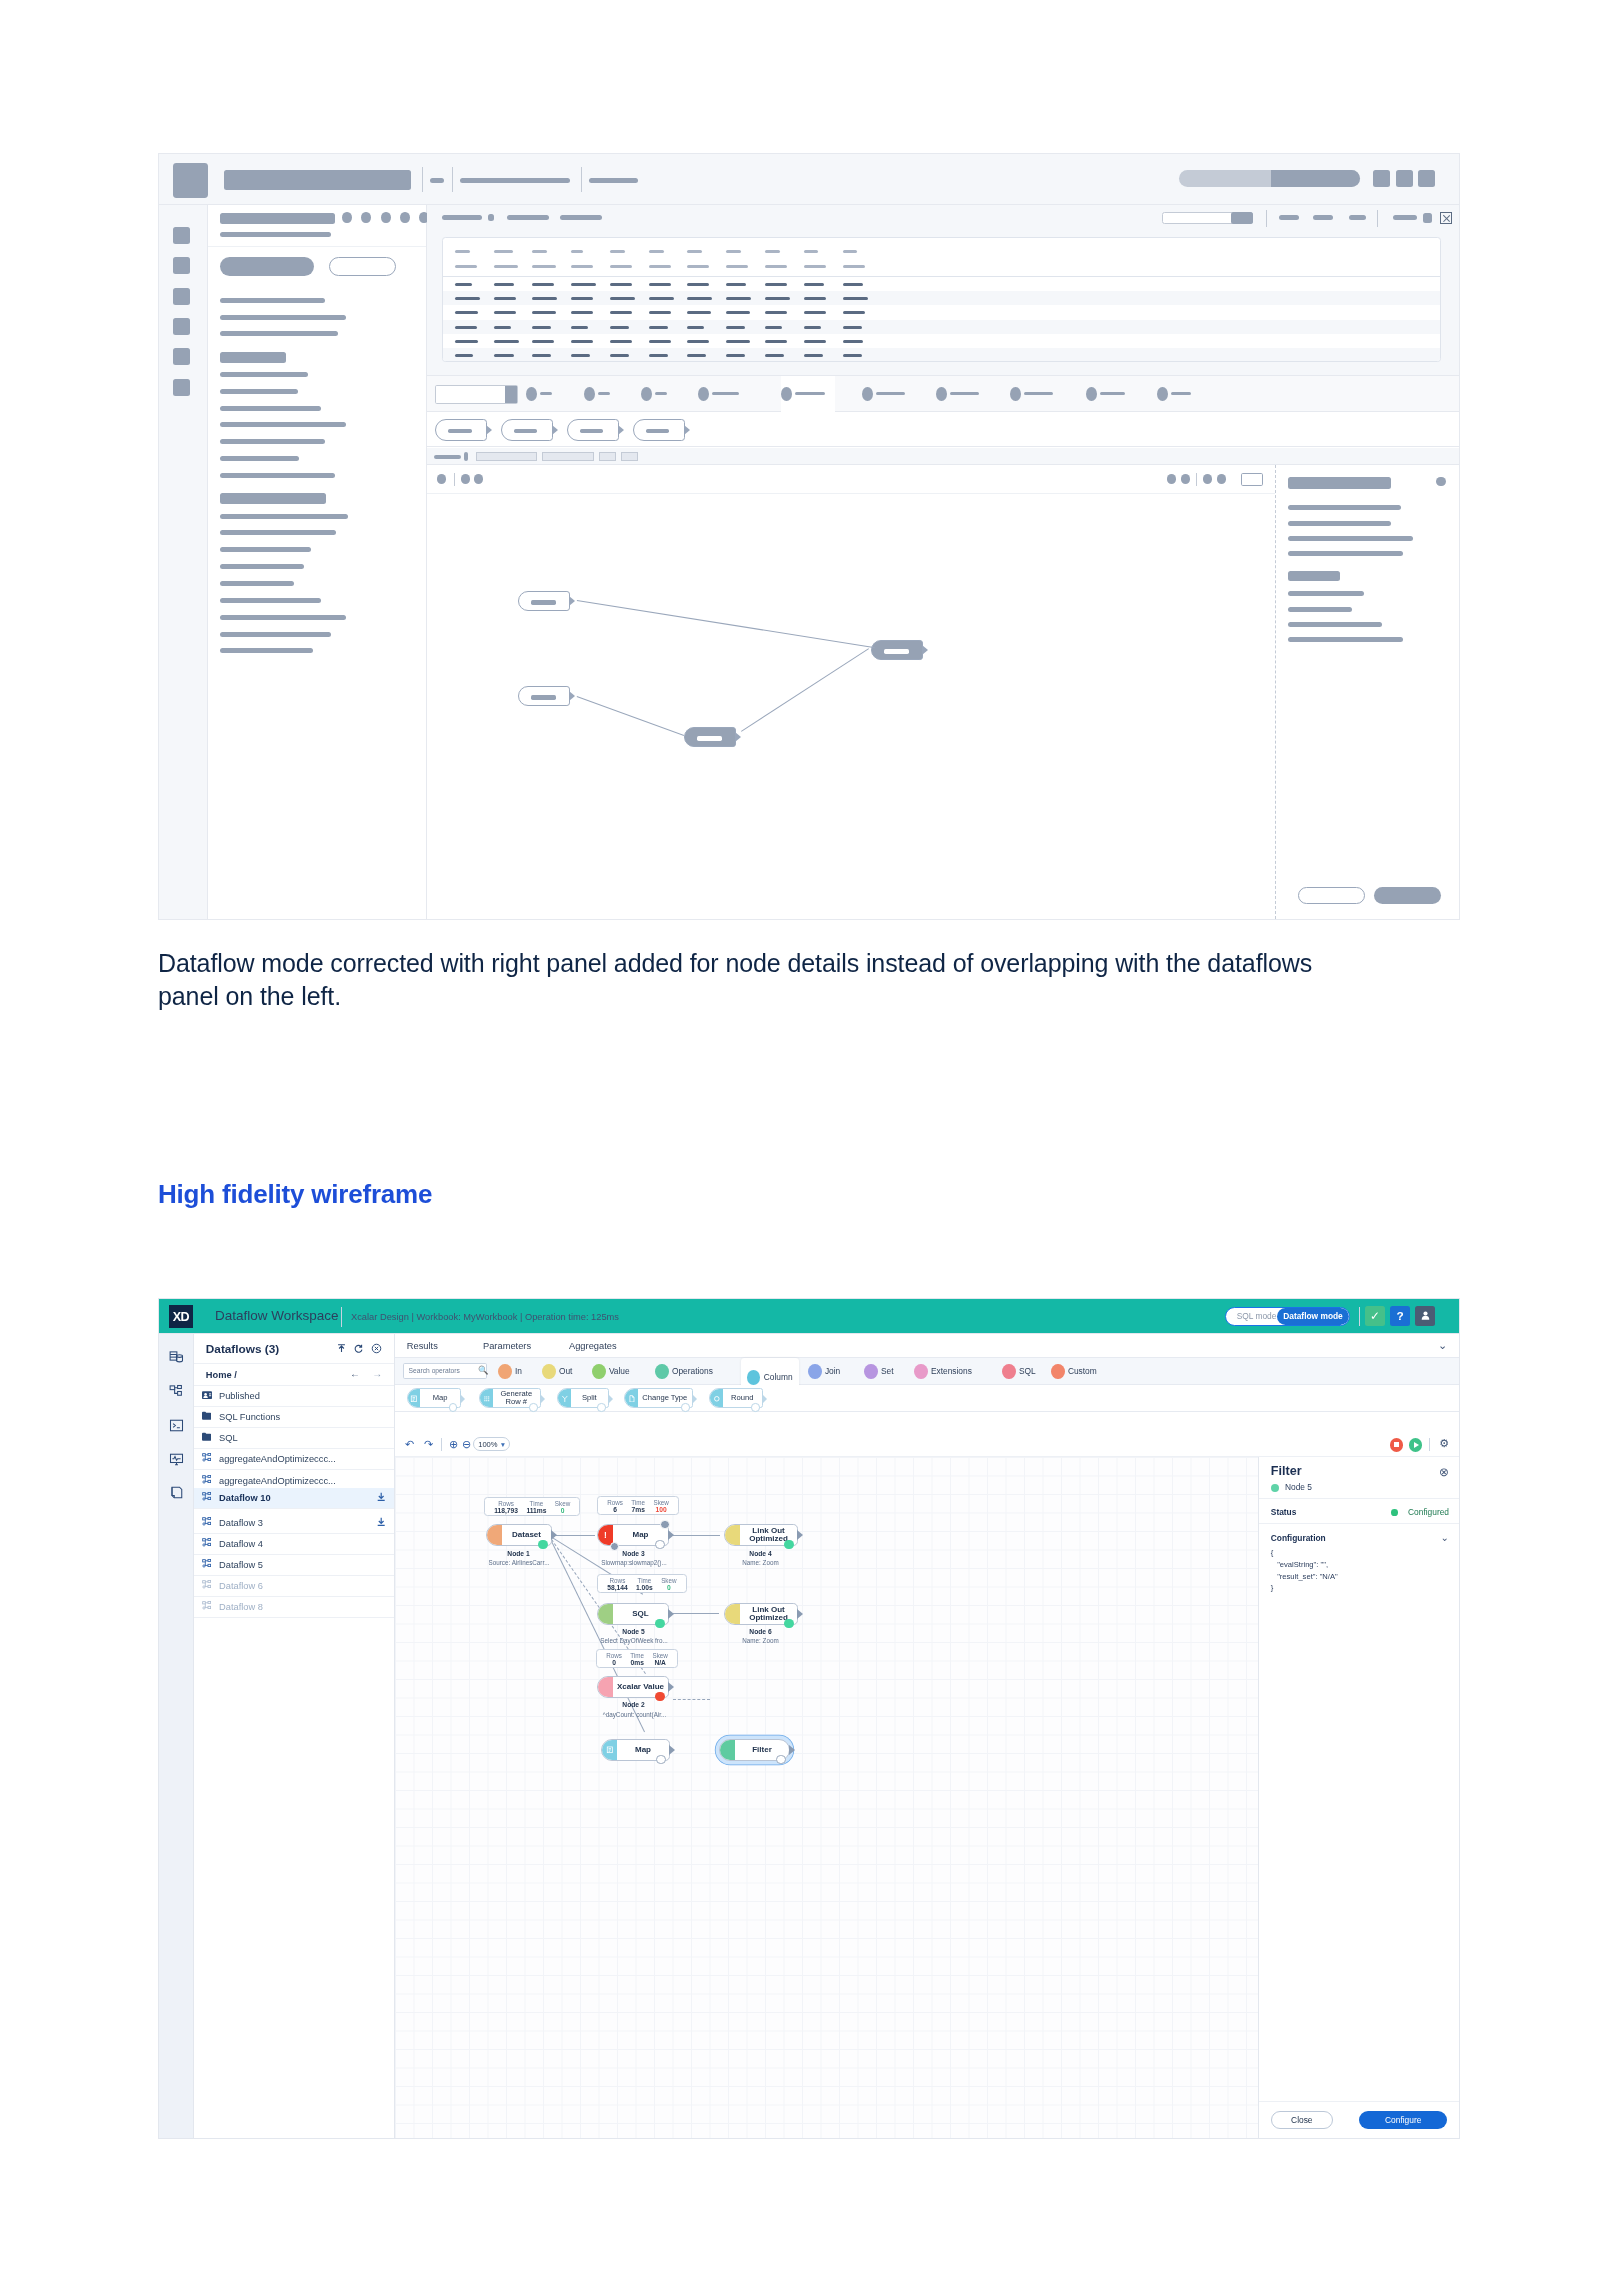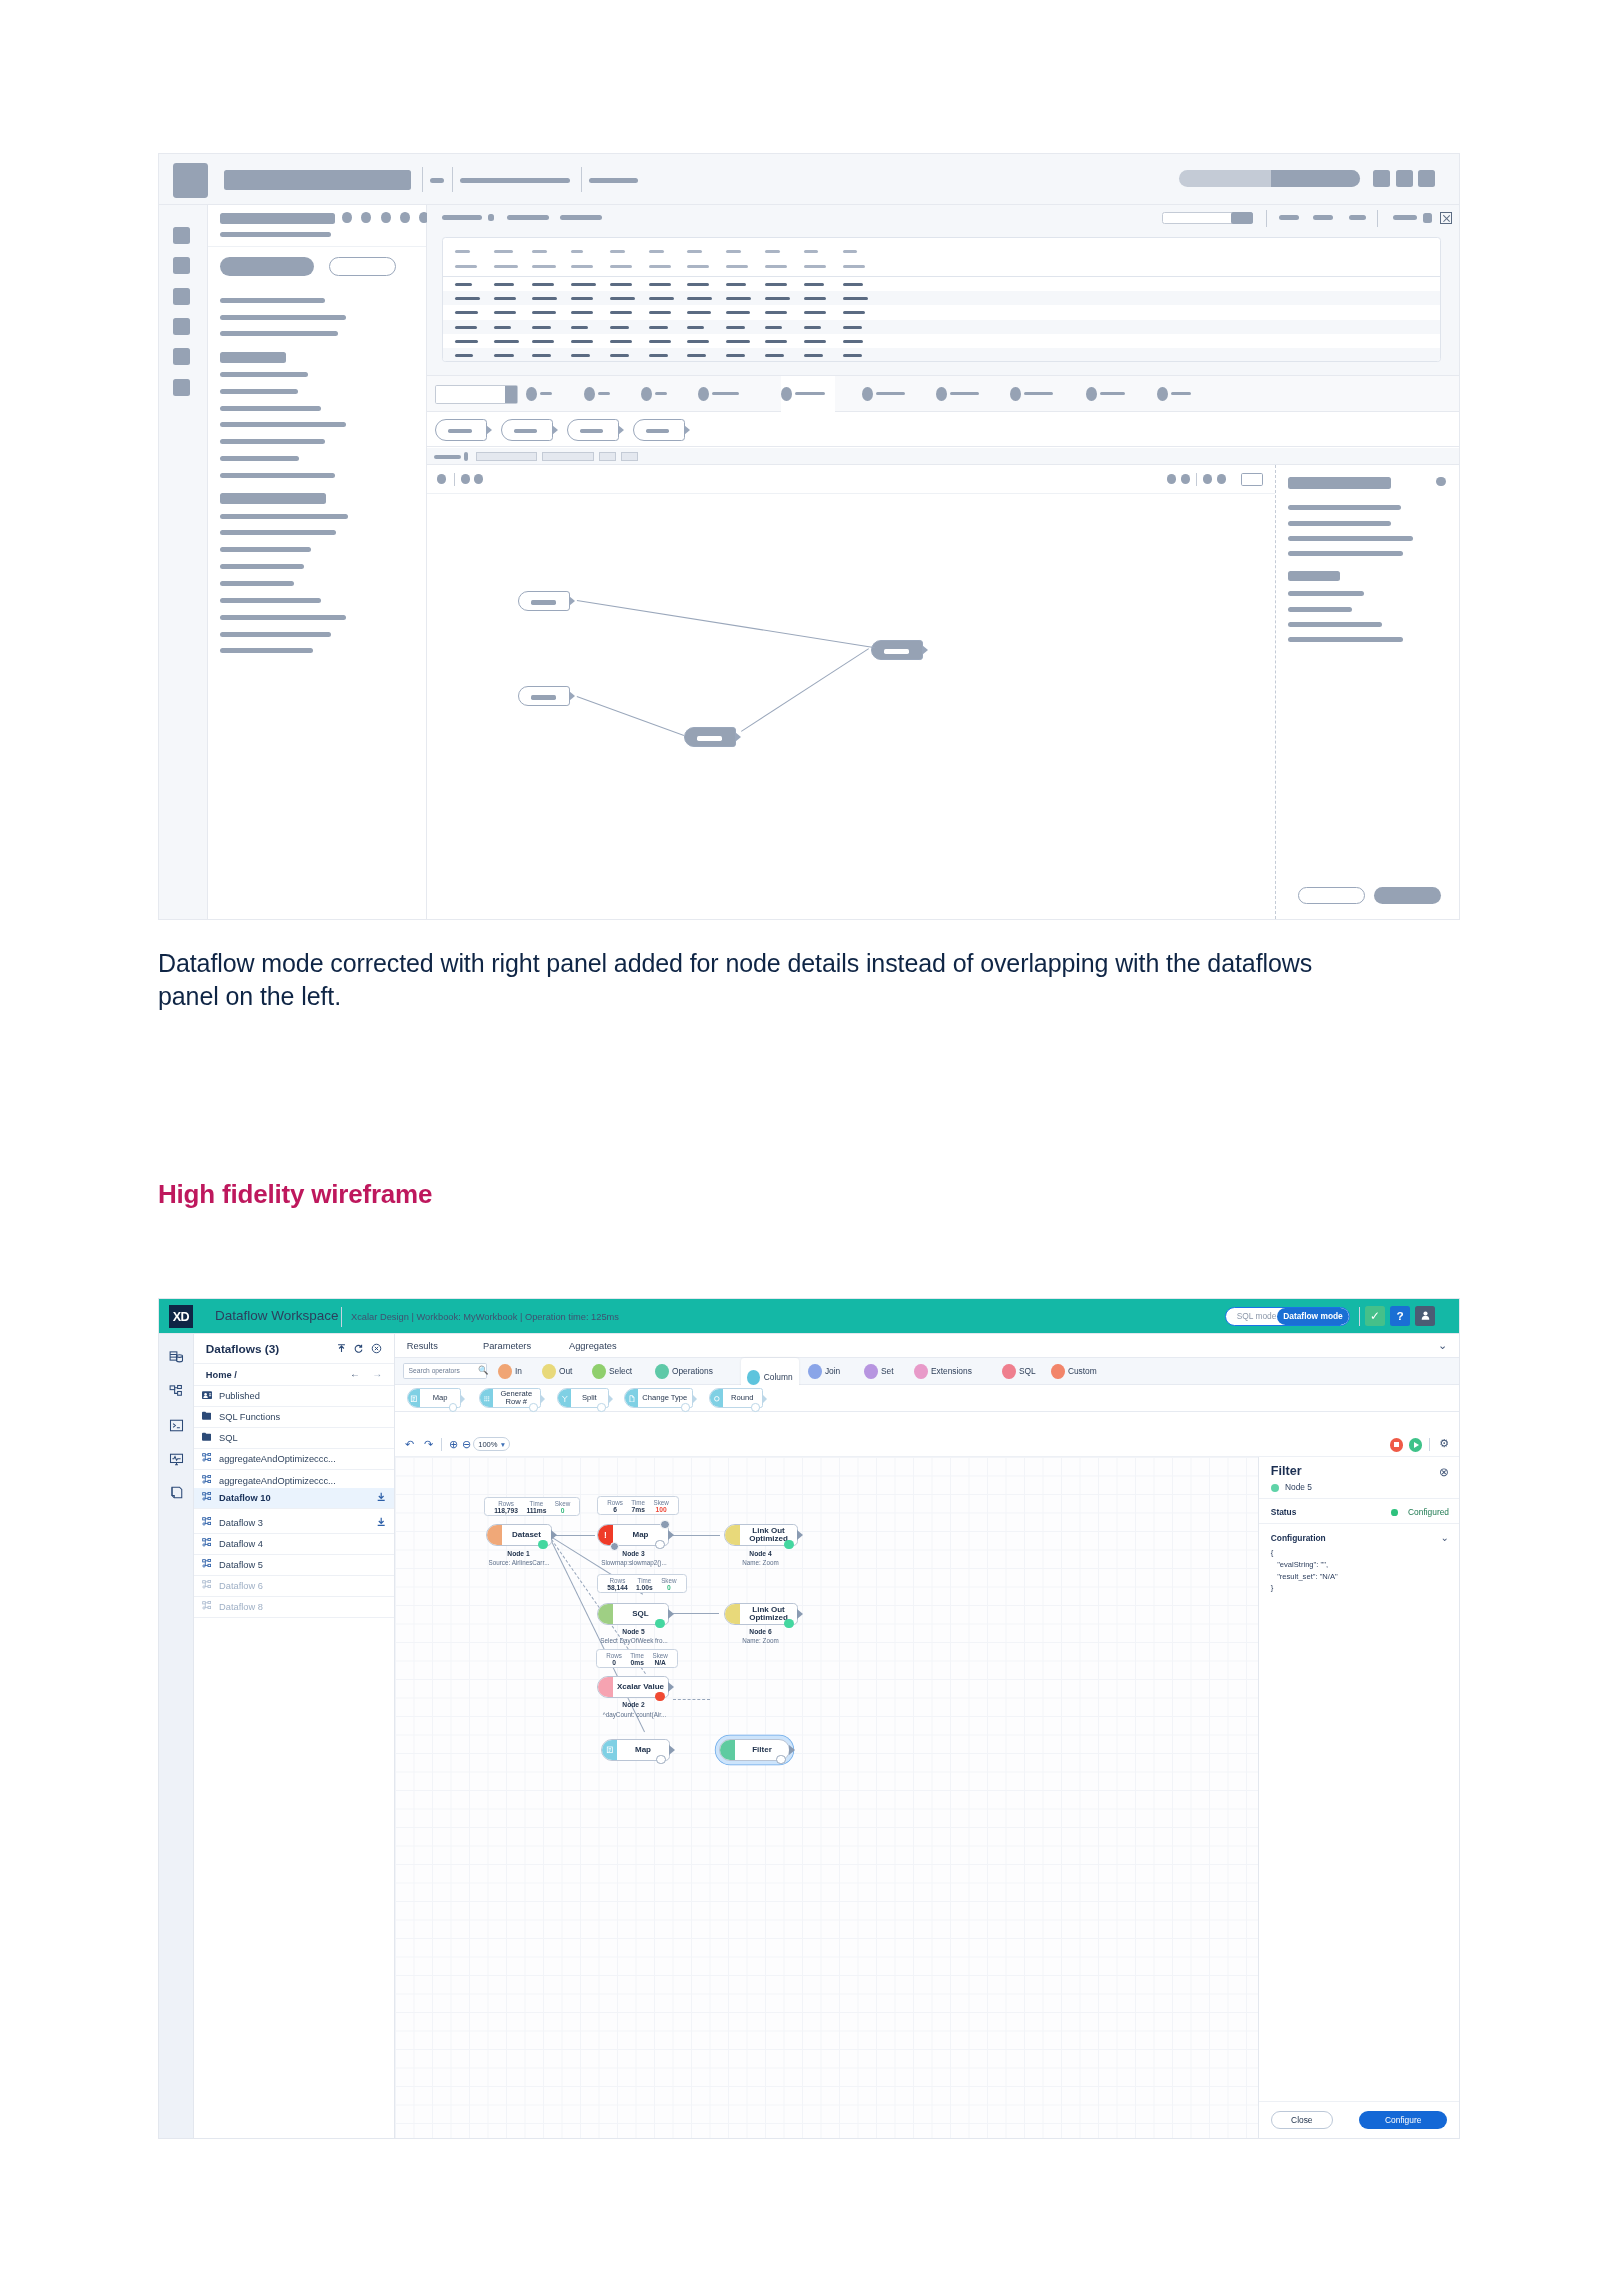--- a/index.html
+++ b/index.html
@@ -96,21 +96,21 @@
   .rp-circ { position: absolute; right: 13.5px; top: 11.8px; width: 9.3px; height: 9.3px; background: #96a2b4; border-radius: 50%; }
 
   
   .caption {
     position: absolute; left: 158px; top: 947px; width: 1180px;
     font-size: 25px; line-height: 1.32; color: #0f2545; font-weight: 400;
     letter-spacing: -0.1px;
   }
   .section-head {
     position: absolute; left: 158px; top: 1179px;
-    font-size: 26px; font-weight: 700; color: #be185d; letter-spacing: -0.2px;
+    font-size: 26px; font-weight: 700; color: #1d4ed8; letter-spacing: -0.2px;
   }
 
   
   .hifi {
     position: absolute; left: 158px; top: 1298px;
     width: 1302px; height: 841px;
     background: #ffffff; border: 0.8px solid #e3e7ee;
     font-size: 9.3px;
   }
   .hf-top {
@@ -783,21 +783,21 @@
           <div class="cat" style="left: 103px;">
             <span class="bub" style="background: rgb(240, 165, 116);"></span>
             <span class="nm">In</span>
           </div>
           <div class="cat" style="left: 147px;">
             <span class="bub" style="background: rgb(232, 217, 122);"></span>
             <span class="nm">Out</span>
           </div>
           <div class="cat" style="left: 197px;">
             <span class="bub" style="background: rgb(143, 207, 109);"></span>
-            <span class="nm">Select</span>
+            <span class="nm">Value</span>
           </div>
           <div class="cat" style="left: 260px;">
             <span class="bub" style="background: rgb(94, 201, 168);"></span>
             <span class="nm">Operations</span>
           </div>
           <div class="cat sel" style="left: 346px;">
             <span class="bub" style="background: rgb(94, 196, 221);"></span>
             <span class="nm">Column</span>
           </div>
           <div class="cat" style="left: 413px;">

